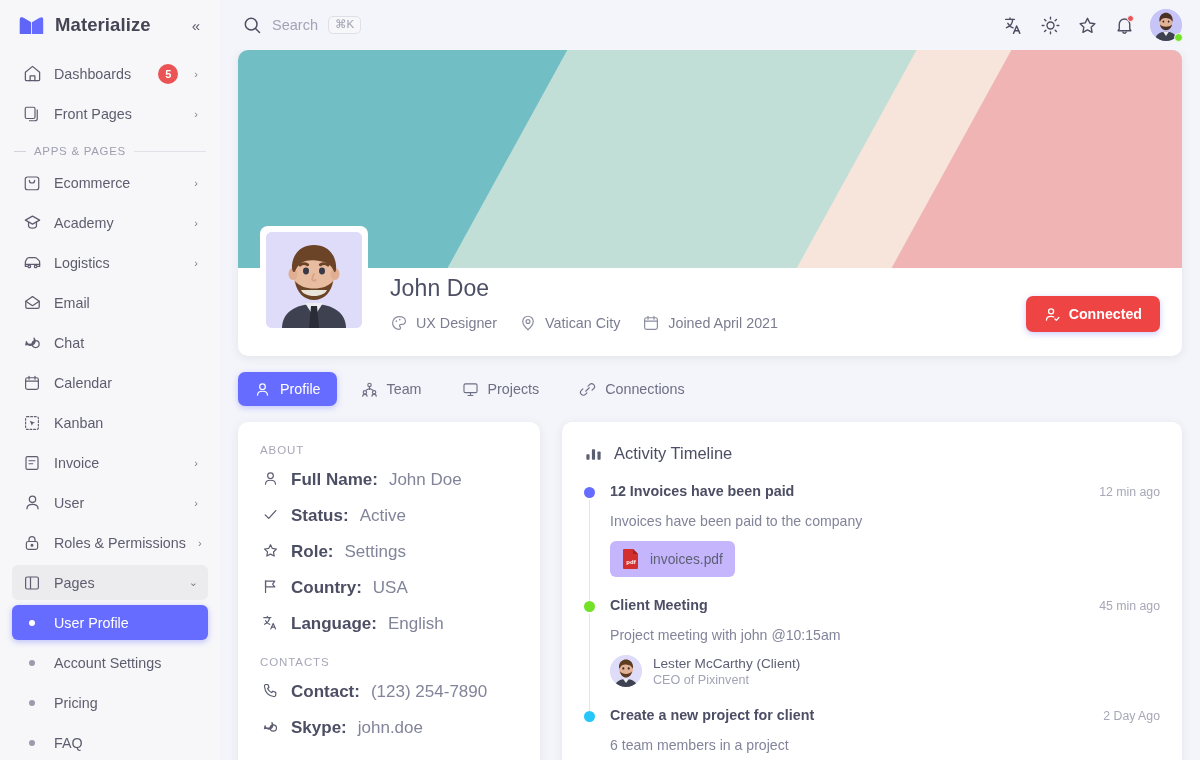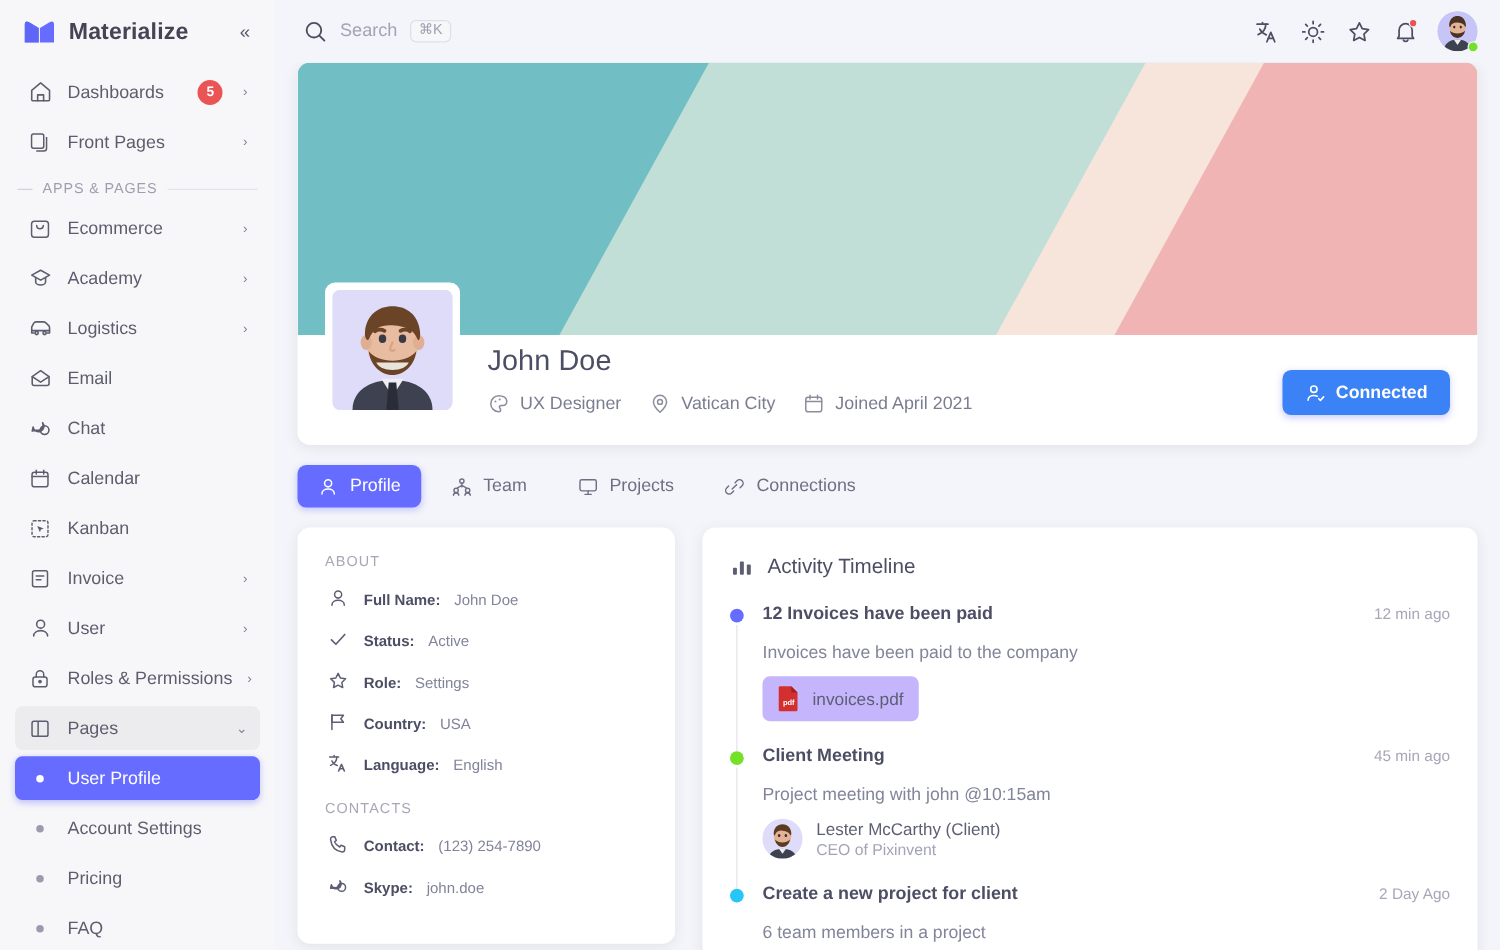--- a/index.html
+++ b/index.html
@@ -142,21 +142,21 @@
     width: 96px; height: 96px; border-radius: 6px;
     background: #DEDCF8; overflow: hidden;
     display: flex; align-items: flex-end; justify-content: center;
   }
   .pinfo { flex: 1; padding: 0 0 2px 22px; min-width: 0; }
   .pname { font-size: 23px; font-weight: 400; color: #4C4E64; margin-bottom: 12px; letter-spacing: .1px;}
   .pmeta { display: flex; align-items: center; gap: 22px; flex-wrap: wrap; }
   .pmeta .item { display: flex; align-items: center; gap: 8px; color: #7b7d90; font-size: 14.3px; }
   .pmeta .item .ic { display:flex; align-items:center; }
   .connected-btn {
-    background: #3b82f6; color: #fff;
+    background: #ef4444; color: #fff;
     border: none; border-radius: 7px;
     height: 36px; padding: 0 18px;
     font-size: 14.2px; font-weight: 600;
     display: flex; align-items: center; gap: 8px;
     cursor: pointer; margin-bottom: 2px;
     box-shadow: 0 2px 6px rgba(102,108,255,.35);
     font-family: inherit;
   }
 
   
@@ -173,22 +173,22 @@
   .col-left { width: 302px; flex: 0 0 302px; }
   .col-right { flex: 1; min-width: 0; }
   .card {
     background: #fff; border-radius: 10px;
     box-shadow: 0 2px 10px rgba(76,78,100,.10);
     padding: 22px 22px 22px 22px;
   }
   .cap { font-size: 11.5px; letter-spacing: .9px; color: #a7a7b8; margin-bottom: 14px; }
   .cap.mt { margin-top: 22px; }
   .about-row {
-    display: flex; align-items: flex-end; gap: 11px;
-    margin-bottom: 16px; font-size: 12px;
+    display: flex; align-items: flex-start; gap: 11px;
+    margin-bottom: 16px; font-size: 17px;
   }
   .about-row .ic { width: 20px; flex: 0 0 20px; display:flex; align-items:center; justify-content:center;}
   .about-row .k { font-weight: 600; color: #4C4E64; }
   .about-row .v { color: #82849a; }
 
   .tl-head { display: flex; align-items: center; gap: 11px; margin-bottom: 20px; }
   .tl-title { font-size: 16.5px; color: #4C4E64; font-weight: 400; }
   .timeline { position: relative; padding-left: 0; }
   .tl-item { position: relative; padding-left: 26px; padding-bottom: 20px; }
   .tl-item:last-child { padding-bottom: 0; }

